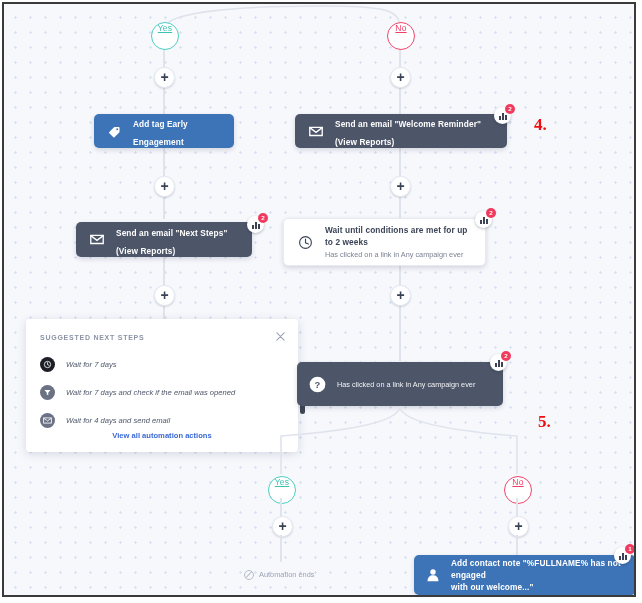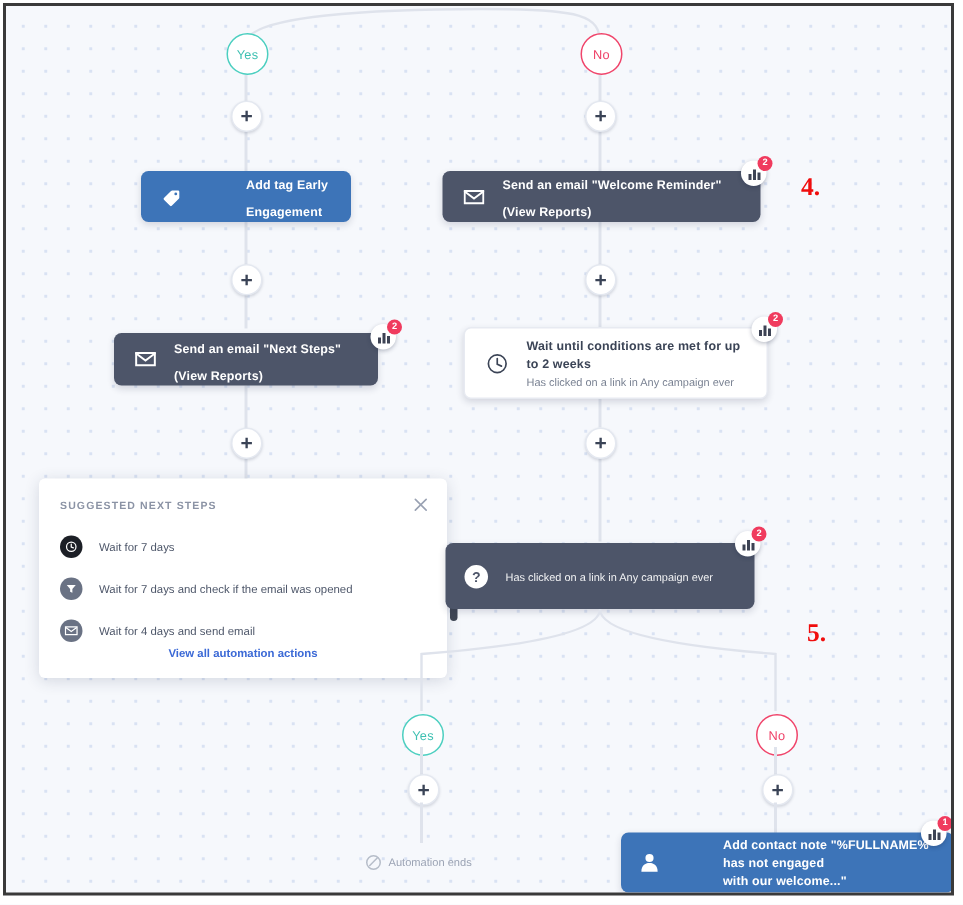--- a/index.html
+++ b/index.html
@@ -27,32 +27,32 @@
     background:#ffffff;border:1px solid #e4e8f0;
     box-shadow:0 1px 2px rgba(40,50,80,.18);
     display:flex;align-items:center;justify-content:center;
     color:#3a4356;font-size:14px;line-height:1;font-weight:700;
     cursor:pointer;
   }
   .plus span{display:block;margin-top:-1px;}
   
   .branch{
     position:absolute;width:26px;height:26px;border-radius:50%;
-    background:#ffffff;display:flex;align-items:center;justify-content:center;
-    font-size:8.5px;letter-spacing:.2px;cursor:pointer;
+    background:#ffffff;display:flex;align-items:flex-start;justify-content:center;
+    font-size:8.5px;letter-spacing:.2px;cursor:pointer;text-decoration:underline;
   }
   .branch.yes{border:1.6px solid #4ccfc0;color:#3ec0b2;}
   .branch.no{border:1.6px solid #f0456b;color:#ef3f66;}
   
   .node{
     position:absolute;border-radius:5px;display:flex;align-items:center;
     box-shadow:0 2px 5px rgba(30,40,70,.16);
     cursor:pointer;box-sizing:border-box;
   }
-  .node.blue{background:#3d74b8;color:#ffffff;gap:31px;}
+  .node.blue{background:#3d74b8;color:#ffffff;}
   .node.dark{background:#4d5569;color:#ffffff;}
   .node.white{background:#ffffff;color:#3b4456;border:1px solid #e7eaf1;}
   .node .ico{
     flex:0 0 auto;display:flex;align-items:center;justify-content:center;
     margin-left:14px;margin-right:12px;
   }
   .node .txtwrap{padding-right:14px;}
   .node .t1{font-size:8.3px;font-weight:700;letter-spacing:.1px;line-height:12px;}
   .node .t2{font-size:7.3px;font-weight:400;line-height:12px;margin-top:1px;opacity:.92;}
   .node.white .t2{color:#6e7789;}
@@ -84,21 +84,21 @@
   #suggest .xbtn{
     position:absolute;right:10px;top:9px;width:16px;height:16px;
     display:flex;align-items:center;justify-content:center;
     color:#9aa2b3;font-size:13px;cursor:pointer;line-height:1;
   }
   .srow{position:absolute;left:14px;display:flex;align-items:center;cursor:pointer;}
   .srow .circ{
     width:15px;height:15px;border-radius:50%;flex:0 0 auto;
     display:flex;align-items:center;justify-content:center;margin-right:11px;
   }
-  .srow .lbl{font-size:7.6px;color:#4d5669;line-height:11px;}
+  .srow .lbl{font-size:7.6px;color:#4d5669;line-height:11px;font-style:italic;}
   #viewall{
     position:absolute;left:0;right:0;bottom:12px;text-align:center;
     font-size:7.6px;color:#3b69d6;font-weight:700;cursor:pointer;
   }
   
   .endtxt{
     position:absolute;display:flex;align-items:flex-start;
     font-size:7.4px;color:#9ba3b4;
   }
   .endtxt .c{
@@ -255,21 +255,21 @@
           <i style="left:6px;height:5px;"></i>
       </span>
       <span class="count">2</span>
     </div>
   </div>
 
   <div class="plus" style="left:386px;top:172px;">
     <span>+</span>
   </div>
 
-  <div class="node white" style="left:305px;top:214px;width:203px;height:48px;justify-content:flex-end;">
+  <div class="node white" style="left:279px;top:214px;width:203px;height:48px;justify-content:flex-end;">
     <span class="ico">
       <svg width="15" height="15" viewBox="0 0 16 16">
         <circle cx="8" cy="8" r="6.3" fill="none" stroke="#3b4456" stroke-width="1.2"></circle>
         <path d="M8 4.3 L8 8.4 L11 9.7" stroke="#3b4456" stroke-width="1.2" fill="none" stroke-linecap="round"></path>
       </svg>
     </span>
     <span class="txtwrap">
       <span class="t1" style="display:block;">Wait until conditions are met for up to 2 weeks</span>
       <span class="t2" style="display:block;">Has clicked on a link in Any campaign ever</span>
     </span>

